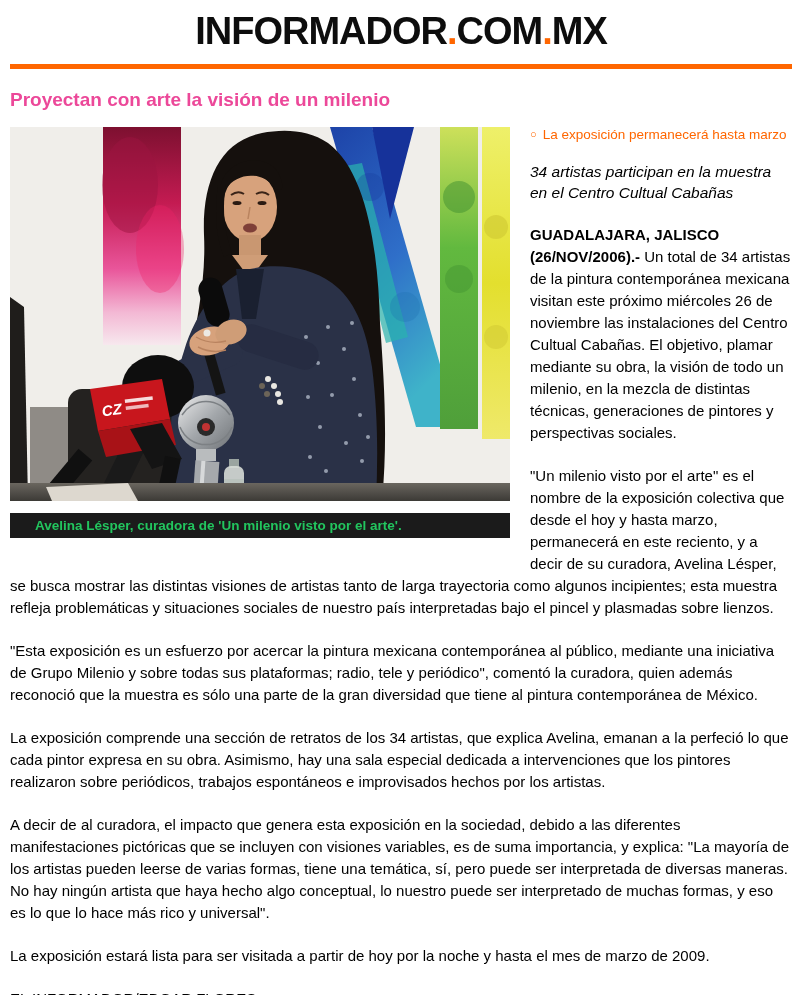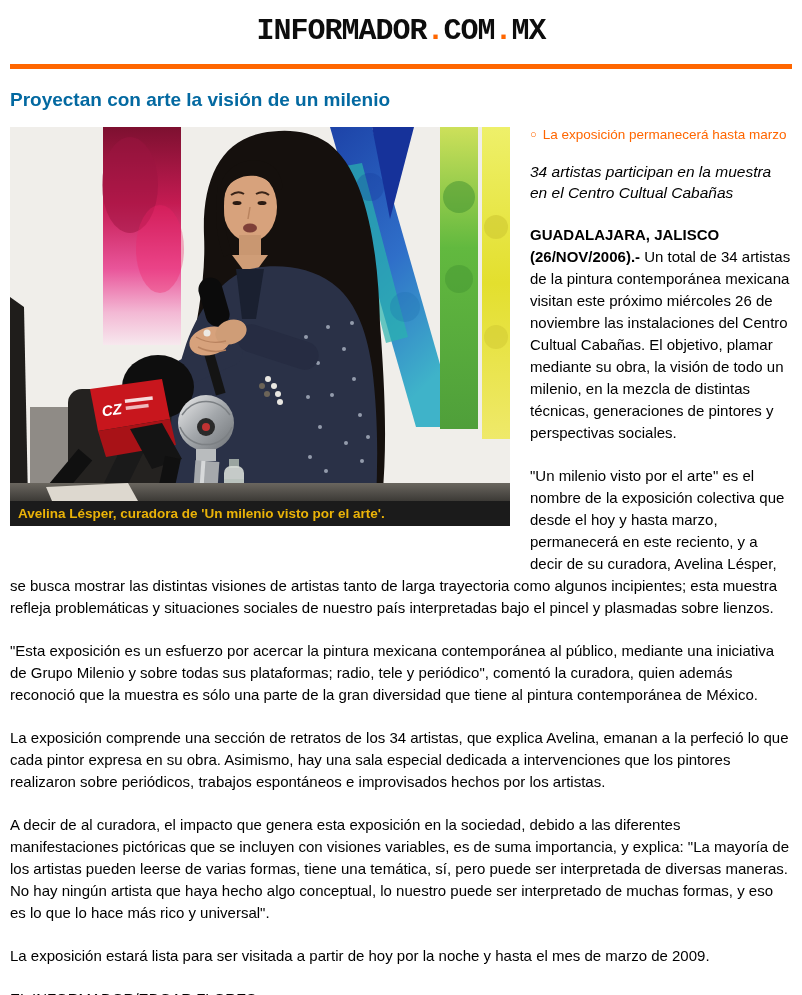--- a/index.html
+++ b/index.html
@@ -1,31 +1,31 @@
 <!DOCTYPE html>
 <html><head>
 <meta charset="utf-8">
 <style>
   html,body{margin:0;padding:0;background:#ffffff;color:#000;}
   body{width:802px;font-family:"Liberation Sans", sans-serif;}
   .page{padding:6px 10px 14px 10px;}
   
   .masthead{text-align:center;}
-  .logo{display:inline-block;font-family:Liberation Mono, monospace;font-weight:bold;
-        font-size:30px;line-height:50px;letter-spacing:-1px;color:#0d0d0d;cursor:pointer;}
+  .logo{display:inline-block;font-family:Liberation Sans, sans-serif;font-weight:bold;
+        font-size:38px;line-height:50px;letter-spacing:-1px;color:#0d0d0d;cursor:pointer;}
   .logo .dot{color:#ff6600;}
   .rule{height:5px;background:#ff6600;margin-top:8px;}
   
-  h1{font-size:19px;line-height:23px;margin:19px 0 0 0;color:#0369a1;}
+  h1{font-size:19px;line-height:23px;margin:19px 0 0 0;color:#ec4899;}
   
   .content{margin-top:16px;font-size:15px;line-height:22px;}
   figure{float:left;width:500px;margin:0 20px 36px 0;padding:0;}
   figure svg{display:block;}
-  figcaption{background:#1b1b1b;color:#eab308;font-size:13.5px;font-weight:bold;
-             line-height:17px;padding:4px 8px;}
+  figcaption{background:#1b1b1b;color:#22c55e;font-size:13.5px;font-weight:bold;
+             line-height:17px;padding:4px 25px;margin-top:12px;}
   .highlight{margin:4px 0 0 0;font-size:13.5px;line-height:16px;}
   .highlight a{color:#ff6600;text-decoration:none;cursor:pointer;margin-top:32px;}
   .bullet{font-size:11px;margin-right:6px;position:relative;top:-1px;}
   .subtitle{font-style:italic;font-size:15.5px;line-height:21px;margin:18px 0 0 0;}
   p.bodyp{margin:21px 0 0 0;}
   .lead{font-weight:bold;}
   .byline{margin:22px 0 0 0;}
   .clear{clear:both;}
 </style>
 </head>

